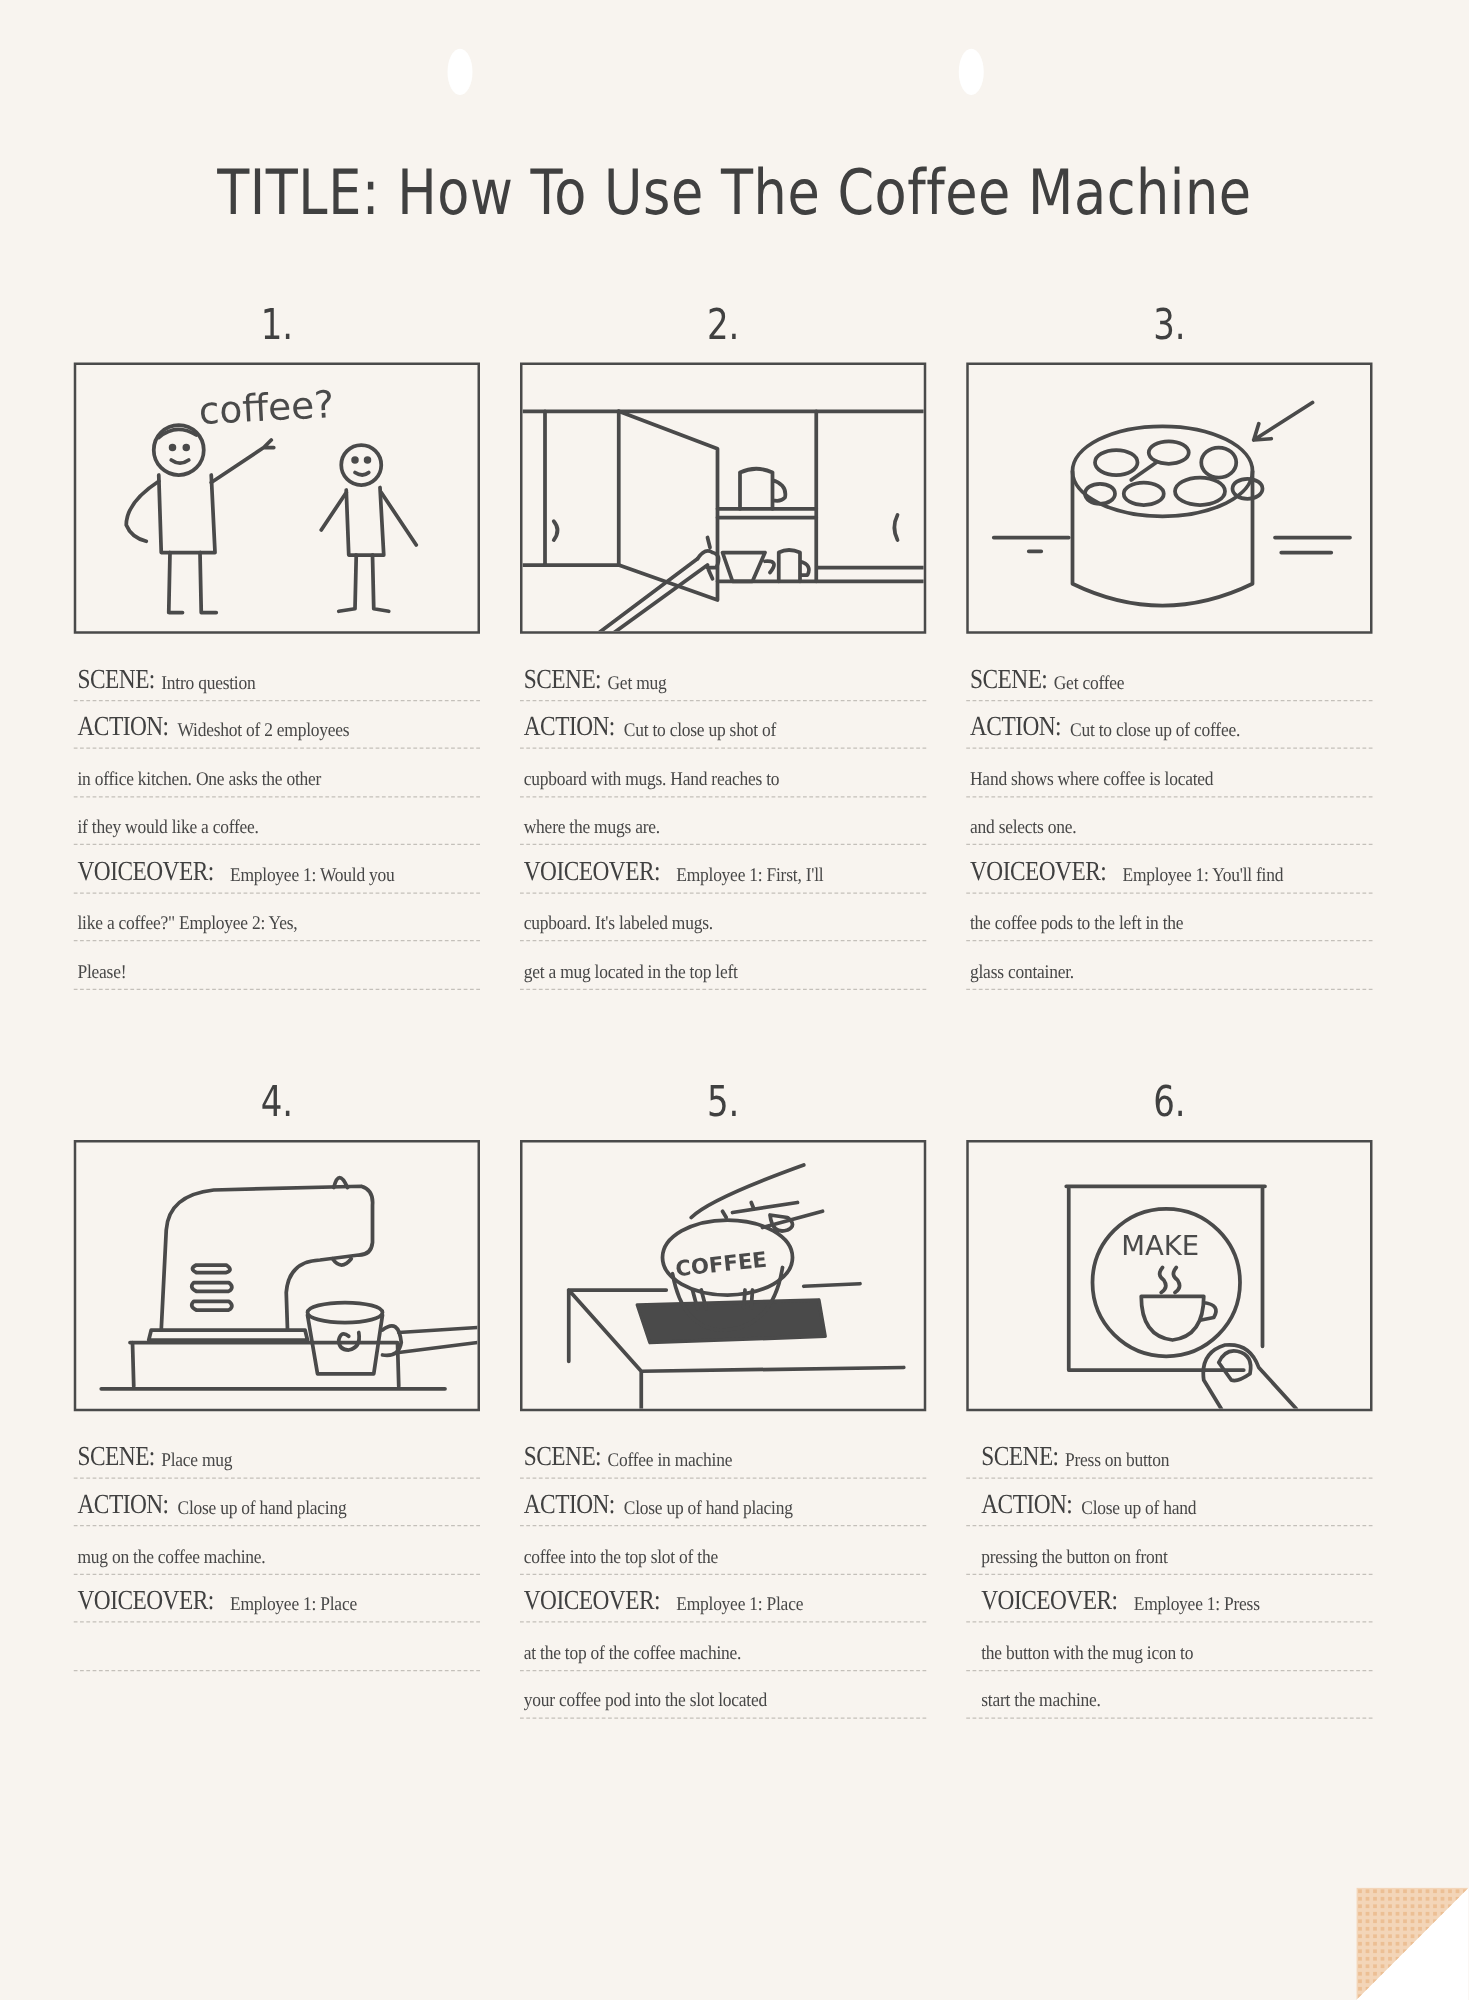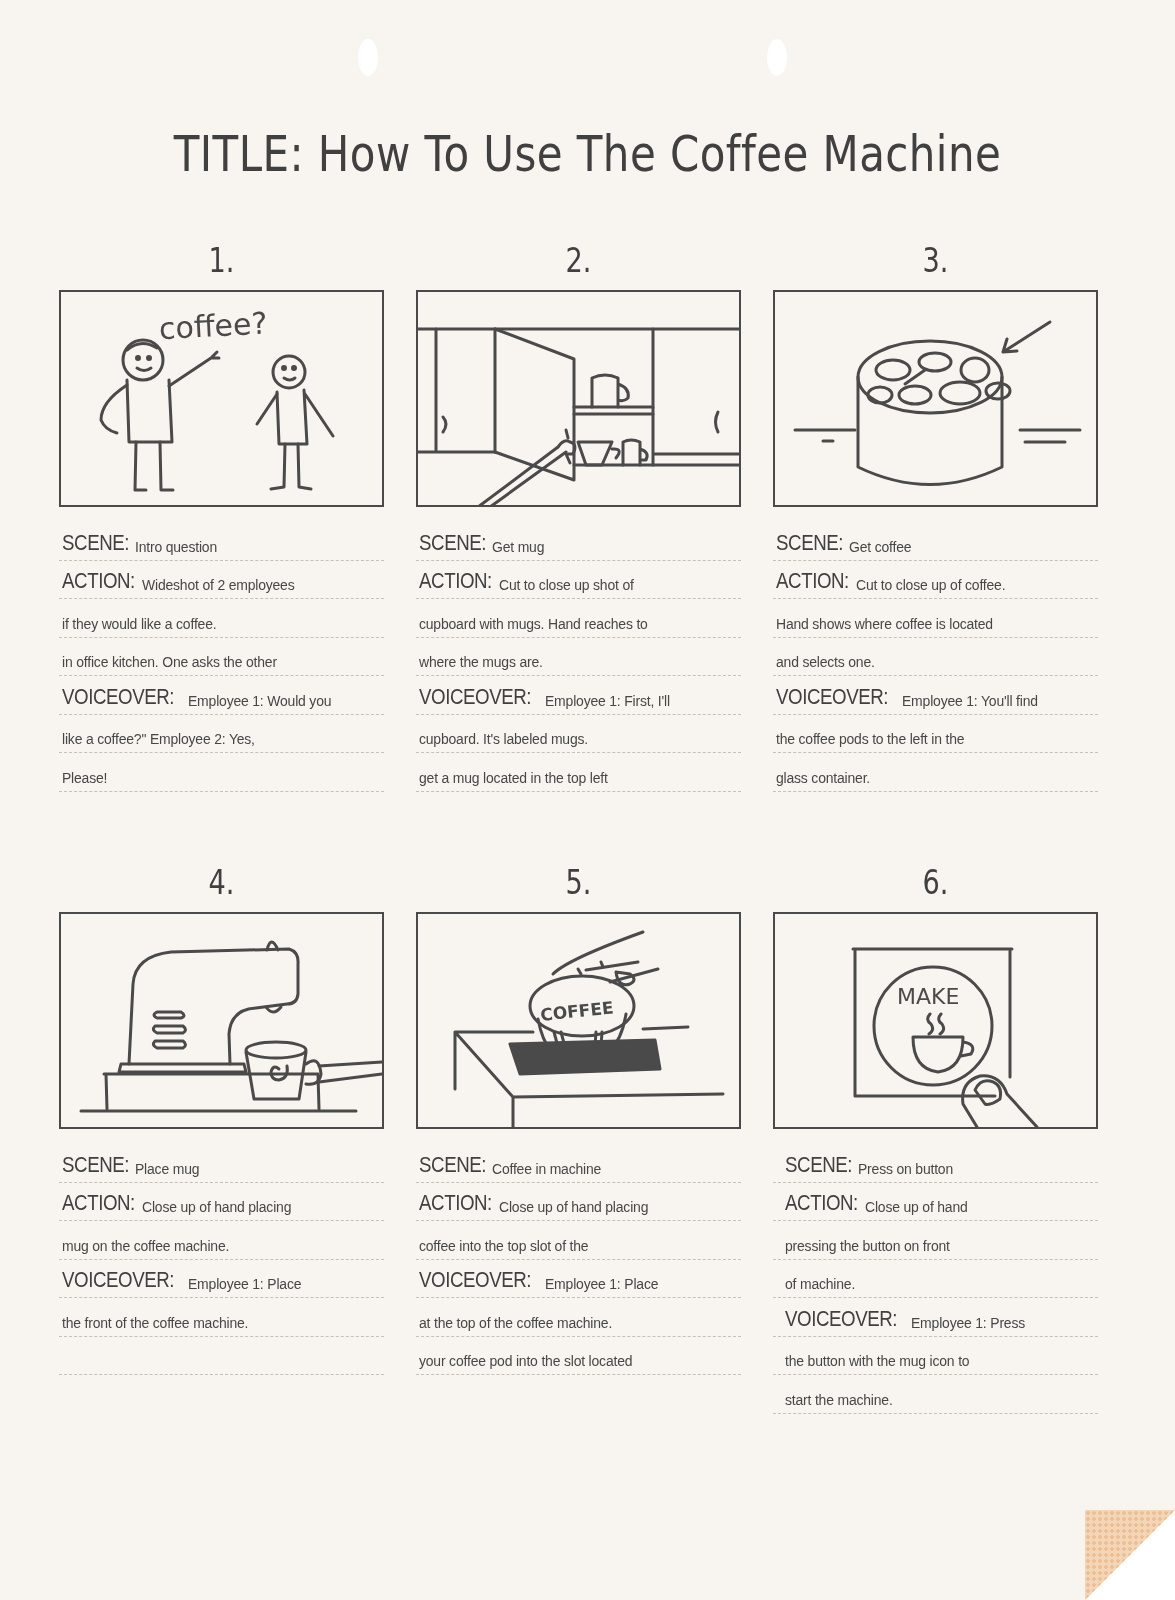--- a/index.html
+++ b/index.html
@@ -31,21 +31,21 @@
     border: 2px solid #4a4a4a; box-sizing: content-box; background: #f8f4ef;
     overflow: hidden;
   }
   .frame svg { position: absolute; left: 0; top: 0; width: 321px; height: 213px; }
   .notes { position: absolute; left: 0; top: 282px; width: 325px; }
   .line {
     height: 38.5px; border-bottom: 1.5px dashed #c4c0ba;
     box-sizing: border-box; padding-left: 3px;
     display: flex; align-items: flex-end; padding-bottom: 4px;
     white-space: nowrap; overflow: hidden;
-    font-family: Liberation Sans, sans-serif;
+    font-family: Liberation Serif, serif;
     text-align: right;
   }
   .line .k {
     font-size: 22px; color: #404040; letter-spacing: -0.5px;
     transform: scaleX(0.85); transform-origin: left bottom; display: inline-block;
     margin-right: -10px;
   }
   .line .v {
     font-size: 15.5px; color: #474747; letter-spacing: -0.2px;
     transform: scaleX(0.9); transform-origin: left bottom; display: inline-block;
@@ -101,24 +101,24 @@
   <div class="notes">
     <div class="line">
         <span class="k">SCENE:</span>
         <span class="v">Intro question</span>
       </div>
     <div class="line">
         <span class="k">ACTION:</span>
         <span class="v">Wideshot of 2 employees</span>
       </div>
     <div class="line">
+        <span class="v solo">in office kitchen. One asks the other</span>
+      </div>
+    <div class="line">
         <span class="v solo">if they would like a coffee.</span>
-      </div>
-    <div class="line">
-        <span class="v solo">in office kitchen. One asks the other</span>
       </div>
     <div class="line">
         <span class="k">VOICEOVER:</span>
         <span class="v">Employee 1: Would you</span>
       </div>
     <div class="line">
         <span class="v solo">like a coffee?"  Employee 2: Yes,</span>
       </div>
     <div class="line">
         <span class="v solo">Please!</span>
@@ -249,23 +249,20 @@
         <span class="v">Close up of hand placing</span>
       </div>
     <div class="line">
         <span class="v solo">mug on the coffee machine.</span>
       </div>
     <div class="line">
         <span class="k">VOICEOVER:</span>
         <span class="v">Employee 1: Place</span>
       </div>
     <div class="line">
-        <span class="v solo">the front of the coffee machine.</span>
-      </div>
-    <div class="line">
         <span class="v solo"></span>
       </div>
   </div>
 </div>
 
 <div class="panel" style="left:416px; top:862px;">
   <div class="panel-num">5.</div>
   <div class="frame">
     <svg viewBox="0 0 321 213">
       <path d="M37 118 L37 175 M37 118 L115 118 M37 118 L95 183 L95 213 M95 183 L305 180 M225 115 L270 113"></path>
@@ -324,23 +321,20 @@
         <span class="v">Press on button</span>
       </div>
     <div class="line">
         <span class="k" style="margin-left:9px;">ACTION:</span>
         <span class="v">Close up of hand</span>
       </div>
     <div class="line">
         <span class="v solo" style="margin-left:9px;">pressing the button on front</span>
       </div>
     <div class="line">
-        <span class="v solo" style="margin-left:9px;">of machine.</span>
-      </div>
-    <div class="line">
         <span class="k" style="margin-left:9px;">VOICEOVER:</span>
         <span class="v">Employee 1: Press</span>
       </div>
     <div class="line">
         <span class="v solo" style="margin-left:9px;">the button with the mug icon to</span>
       </div>
     <div class="line">
         <span class="v solo" style="margin-left:9px;">start the machine.</span>
       </div>
   </div>

